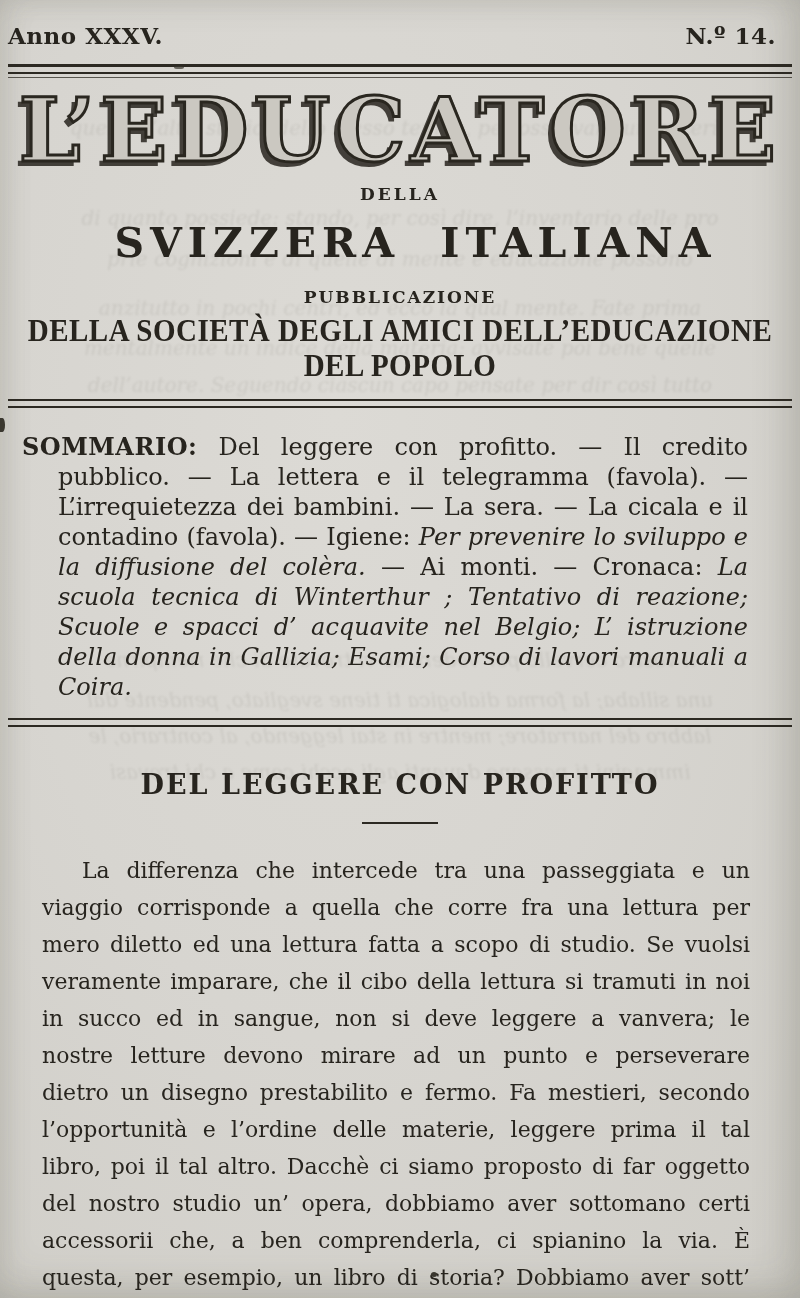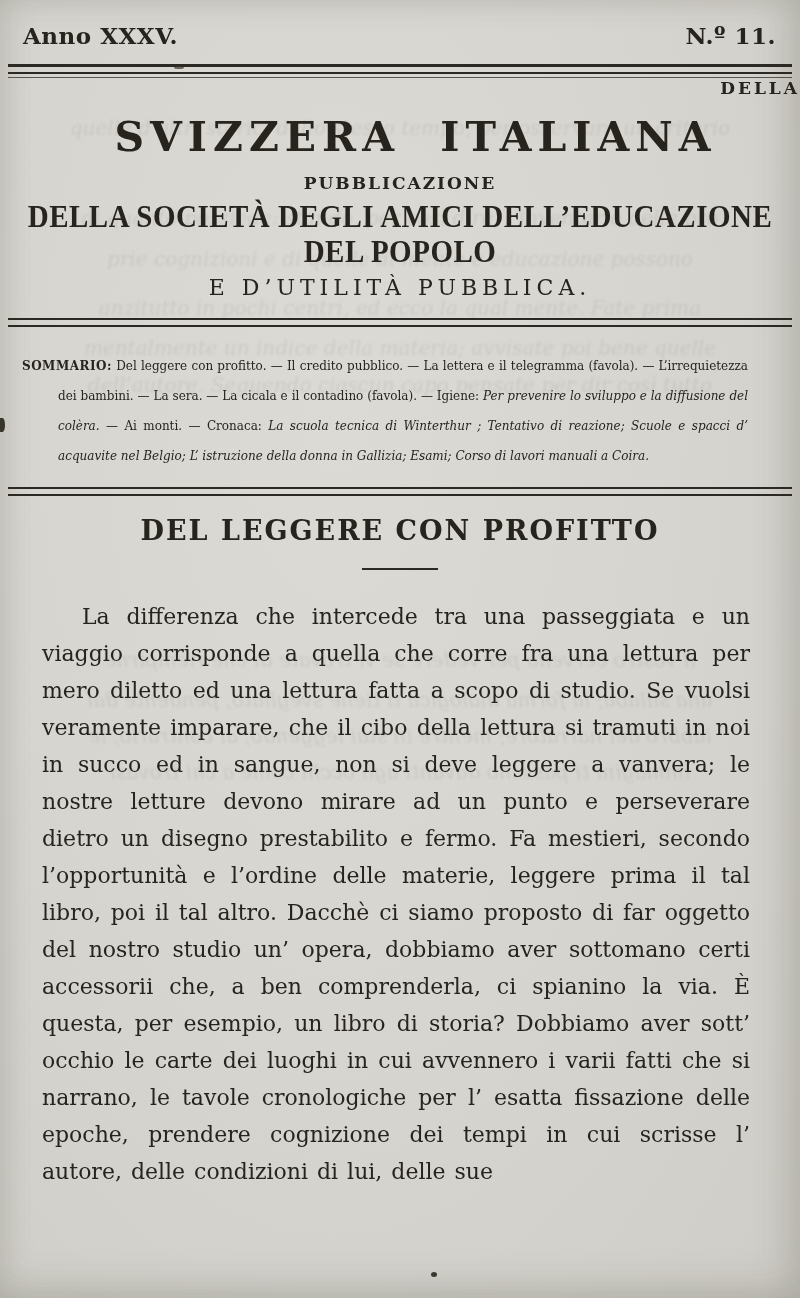--- a/index.html
+++ b/index.html
@@ -28,61 +28,61 @@
   .ghost-line:nth-child(4){ top:296px; }
   .ghost-line:nth-child(5){ top:336px; }
   .ghost-line:nth-child(6){ top:373px; }
   .ghost-line:nth-child(7){ top:648px; }
   .ghost-line:nth-child(8){ top:688px; }
   .ghost-line:nth-child(9){ top:724px; }
   .ghost-line:nth-child(10){ top:760px; }
 
   
   .header-row {
-    display:flex; align-items:flex-end; padding:22px 24px 0 23px;
+    display:flex; align-items:flex-end; padding:22px 24px 0 8px;
     font-size:23px; font-weight:bold; letter-spacing:.5px;
   }
   .header-row .h-left  { flex:1; text-align:left; }
   .header-row .h-mid   { flex:1.3; text-align:center; }
   .header-row .h-right { flex:1; text-align:right; }
 
   
   .rule-double-heavy { margin:15px 8px 0; height:5px; border-top:3px solid #2c2922; border-bottom:2px solid #2c2922; }
   .rule-thin  { margin:3px 8px 0; border-top:1px solid rgba(44,41,34,.75); }
   .rule-double { margin:0 8px; height:5px; border-top:2px solid #2c2922; border-bottom:2px solid #2c2922; }
 
   
   .m-title {
     margin-top:8px; text-align:center; line-height:1.02;
     font-size:88px; font-weight:bold; letter-spacing:5px;
     color:#cbc8c1; -webkit-text-stroke:3px #2a2720;
     text-shadow:-5px 5px 0 rgba(40,37,30,.85), 1px -1px 0 rgba(40,37,30,.55);
   }
-  .m-della { margin-top:0;  text-align:right; font-weight:bold; font-size:17px; letter-spacing:3px; }
+  .m-della { margin-top:8px;  text-align:center; font-weight:bold; font-size:17px; letter-spacing:3px; }
   .m-svizzera { margin-top:15px; text-align:center; font-weight:bold; font-size:41px; letter-spacing:6px; word-spacing:20px;margin-left:31px; }
-  .m-pubb  { margin-top:12px; text-align:center; font-weight:bold; font-size:17px; letter-spacing:2px; }
+  .m-pubb  { margin-top:20px; text-align:center; font-weight:bold; font-size:17px; letter-spacing:2px; }
   .m-societa {
     margin-top:8px; text-align:center; font-weight:bold; font-size:29px;
     font-family:"Liberation Serif", serif; letter-spacing:0.5px; transform:scale(1,1.06);
   }
   .m-utilita { margin-top:8px; text-align:center; font-size:22px; letter-spacing:5px; }
 
   .sp-mast { height:18px; }
 
   
   .sommario {
-    margin:24px 52px 0 22px; font-size:12px; line-height:30px;
+    margin:24px 52px 0 22px; font-size:24px; line-height:30px;
     text-align:justify; padding-left:36px; text-indent:-36px;
   }
   .sommario .label { font-weight:bold; letter-spacing:.5px; }
   .it { font-style:italic; }
   .sp-somm { height:16px; }
 
   
-  .art-title { margin-top:19px; text-align:center; font-size:27px; letter-spacing:2px; }
+  .art-title { margin-top:42px; text-align:center; font-size:27px; letter-spacing:2px; }
   .art-rule  { width:76px; border:0; border-top:2px solid #2c2922; margin:22px auto 0; }
   .art-body  {
     margin:28px 50px 0 42px; font-size:22px; line-height:37px;
     text-align:justify; text-indent:40px; word-spacing:2px;
   }
 
   
   .speck { position:absolute; background:#3a372f; border-radius:50%; z-index:2; }
   .speck.s1 { left:431px; top:1272px; width:6px; height:5px; }
   .speck.s2 { left:0px;   top:418px;  width:5px; height:14px; border-radius:0 60% 60% 0; }
@@ -103,31 +103,31 @@
       <div class="ghost-line mir">il vostro cervello per vedere se vi trovate di che riempirne</div>
       <div class="ghost-line mir">una sillaba; la forma dialogica ti tiene svegliato, pendente dal</div>
       <div class="ghost-line mir">labbro del narratore; mentre in stai leggendo, al contrario, le</div>
       <div class="ghost-line mir">immagini ti passano davanti agli occhi come a chi trovasi</div>
     </div>
 
   <div class="content">
 
     <div class="header-row">
       <span class="h-left">Anno XXXV.</span>
-      <span class="h-right">N.º 11.</span>
+      <span class="h-right">N.º 14.</span>
     </div>
 
     <div class="rule-double-heavy"></div>
     <div class="rule-thin"></div>
 
+    <div class="m-title">L’EDUCATORE</div>
     <div class="m-della">DELLA</div>
     <div class="m-svizzera">SVIZZERA ITALIANA</div>
     <div class="m-pubb">PUBBLICAZIONE</div>
     <div class="m-societa">DELLA SOCIETÀ DEGLI AMICI DELL’EDUCAZIONE DEL POPOLO</div>
-    <div class="m-utilita">E D’UTILITÀ PUBBLICA.</div>
 
     <div class="sp-mast"></div>
     <div class="rule-double"></div>
 
     <p class="sommario"><span class="label">SOMMARIO:</span><span><span> Del leggere con profitto. — Il credito pubblico. — La lettera e il telegramma (favola). — L’irrequietezza dei bambini. — La sera. — La cicala e il contadino (favola). — Igiene: </span><span class="it">Per prevenire lo sviluppo e la diffusione del colèra.</span><span> — Ai monti. — Cronaca: </span><span class="it">La scuola tecnica di Winterthur ; Tentativo di reazione; Scuole e spacci d’ acquavite nel Belgio; L’ istruzione della donna in Gallizia; Esami; Corso di lavori manuali a Coira.</span></span></p>
 
     <div class="sp-somm"></div>
     <div class="rule-double"></div>
 
     <h1 class="art-title">DEL LEGGERE CON PROFITTO</h1>

